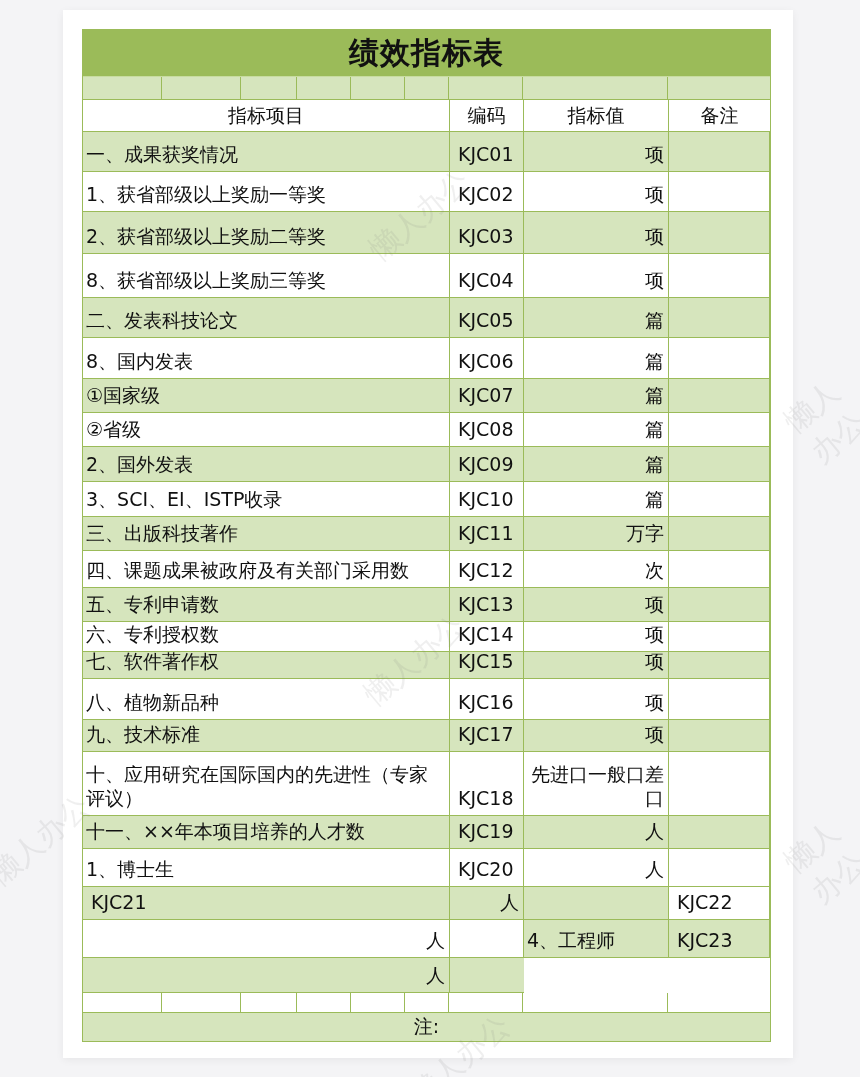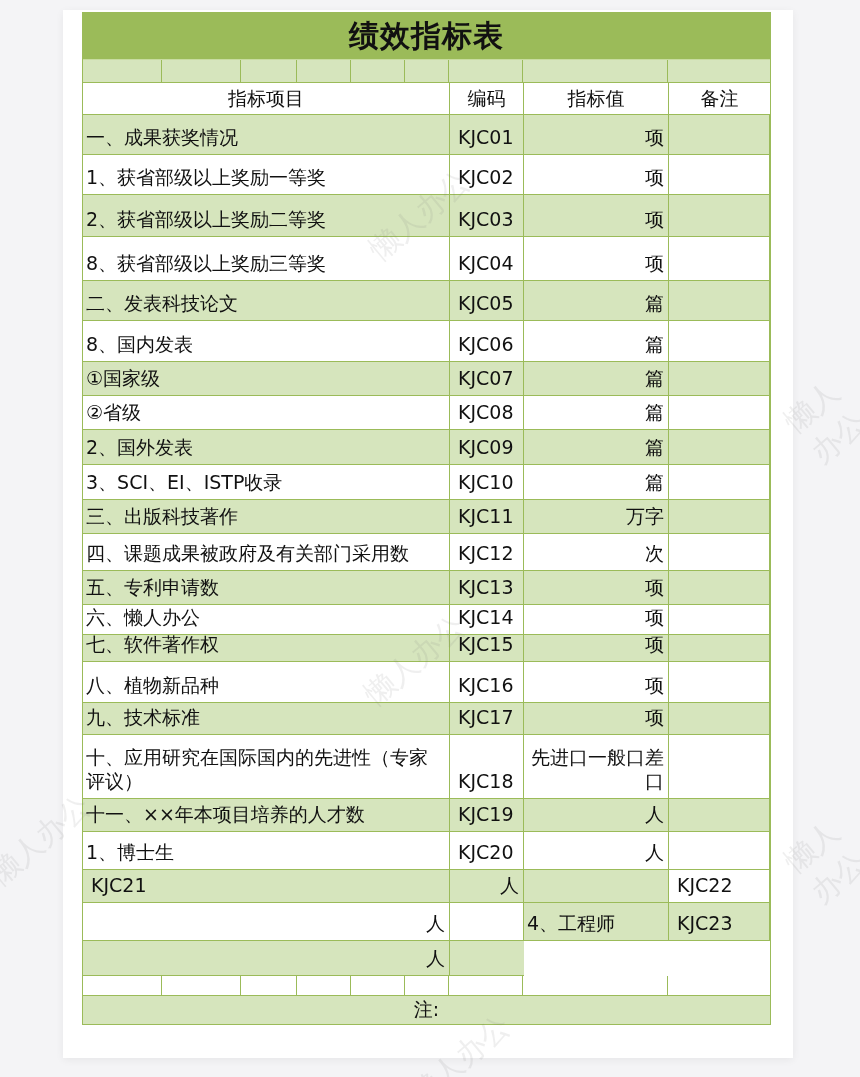--- a/index.html
+++ b/index.html
@@ -8,21 +8,21 @@
     background: #f4f4f6;
     font-family: "DejaVu Sans", "Liberation Sans", sans-serif;
     color: #111;
   }
   .paper {
     position: absolute; left: 63px; top: 10px; width: 730px; height: 1048px;
     background: #ffffff;
     box-shadow: 0 2px 8px rgba(0,0,0,0.06);
   }
   .sheet {
-    position: absolute; left: 82px; top: 12px; width: 689px;
+    position: absolute; left: 82px; top: 29px; width: 689px;
     border: 1px solid #9bbb59;
     box-sizing: border-box;
   }
   .title {
     height: 46px; background: #9bbb59;
     display: flex; align-items: center; justify-content: center;
     font-size: 30px; font-weight: bold; color: #111;
     border-bottom: 1px solid #c8dca0;
     letter-spacing: 1px;
   }
@@ -136,21 +136,21 @@
       <div class="cell green c-val">万字</div>
       <div class="cell green "></div>
       <div class="cell white c-item"> 四、课题成果被政府及有关部门采用数</div>
       <div class="cell white c-code">KJC12</div>
       <div class="cell white c-val">次</div>
       <div class="cell white "></div>
       <div class="cell green c-item"> 五、专利申请数</div>
       <div class="cell green c-code">KJC13</div>
       <div class="cell green c-val">项</div>
       <div class="cell green "></div>
-      <div class="cell white c-item"> 六、懒人办公</div>
+      <div class="cell white c-item"> 六、专利授权数</div>
       <div class="cell white c-code">KJC14</div>
       <div class="cell white c-val">项</div>
       <div class="cell white "></div>
       <div class="cell green c-item">七、软件著作权</div>
       <div class="cell green c-code">KJC15</div>
       <div class="cell green c-val">项</div>
       <div class="cell green "></div>
       <div class="cell white c-item"> 八、植物新品种</div>
       <div class="cell white c-code">KJC16</div>
       <div class="cell white c-val">项</div>

